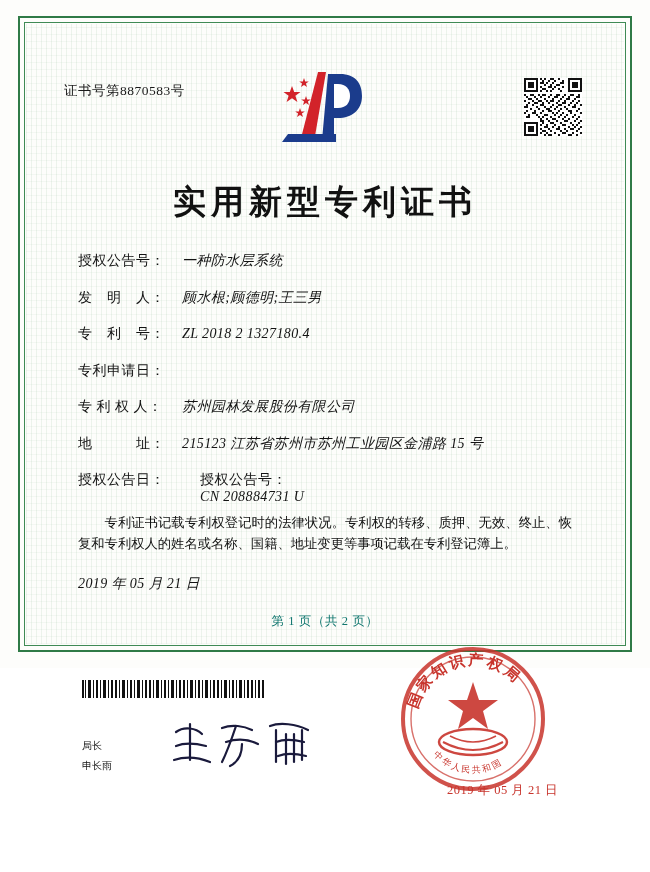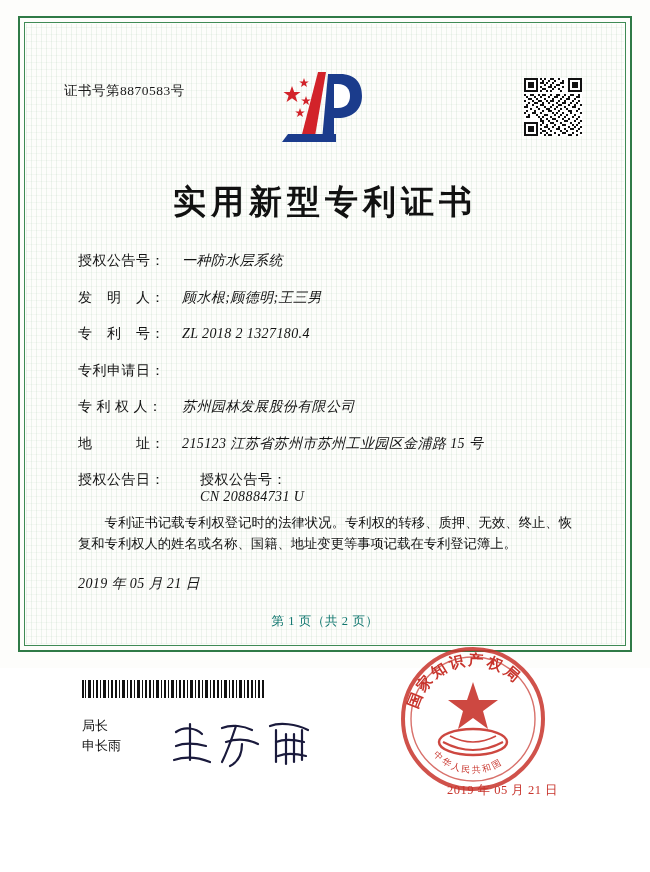--- a/index.html
+++ b/index.html
@@ -178,22 +178,22 @@
     right: 52px;
     top: 742px;
     font-size: 12.5px;
     color: #c8342c;
     letter-spacing: 0.5px;
   }
 
   .signature-block {
     position: absolute;
     left: 42px;
-    top: 676px;
-    font-size: 13px;
+    top: 696px;
+    font-size: 10px;
     color: #111;
     line-height: 20px;
   }
   .sign-script {
     position: absolute;
     left: 126px;
     top: 676px;
     width: 160px;
     height: 56px;
   }

